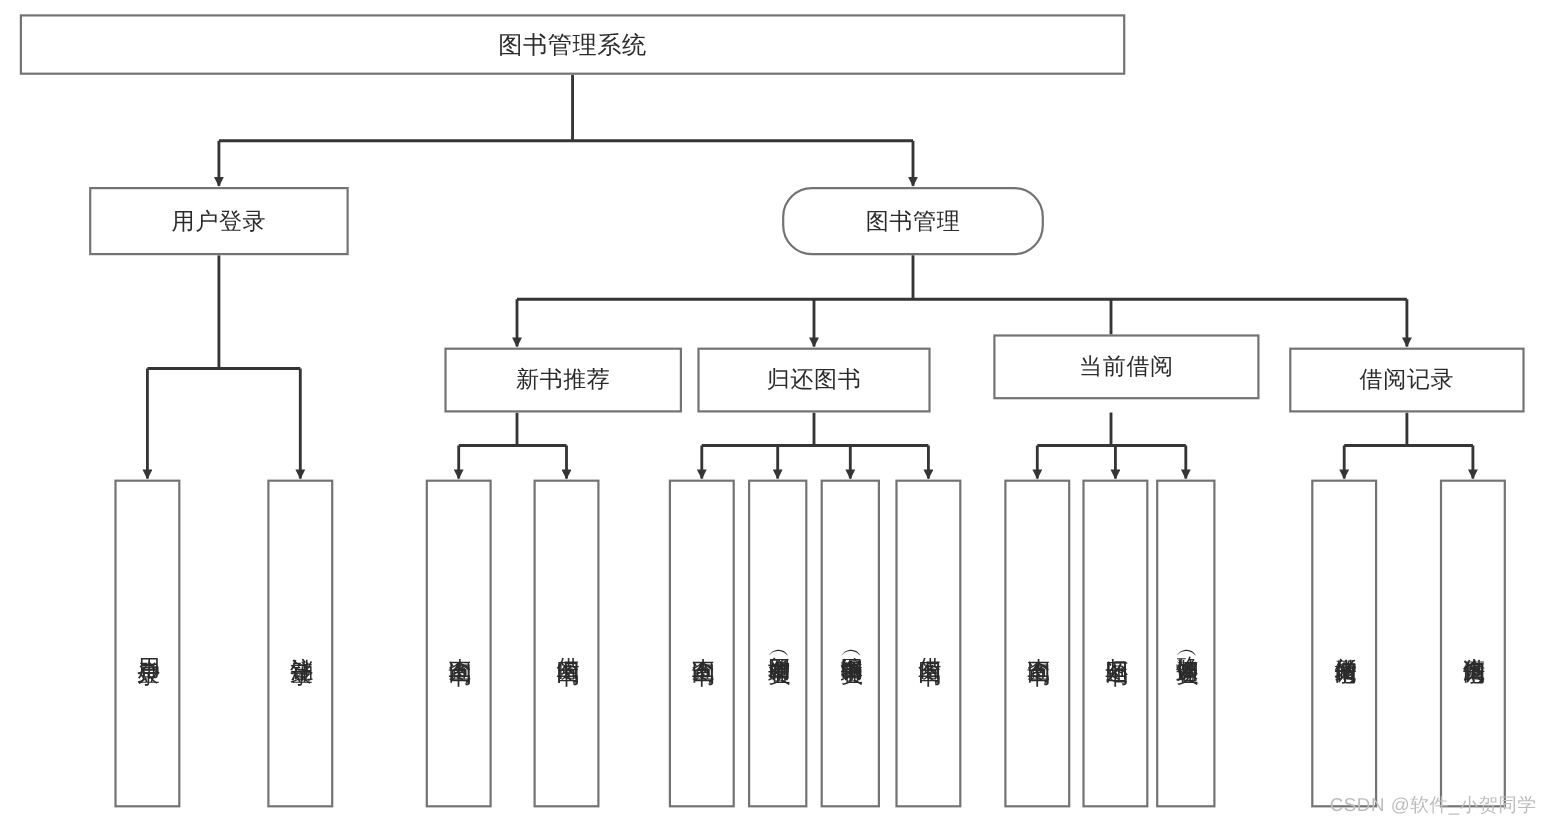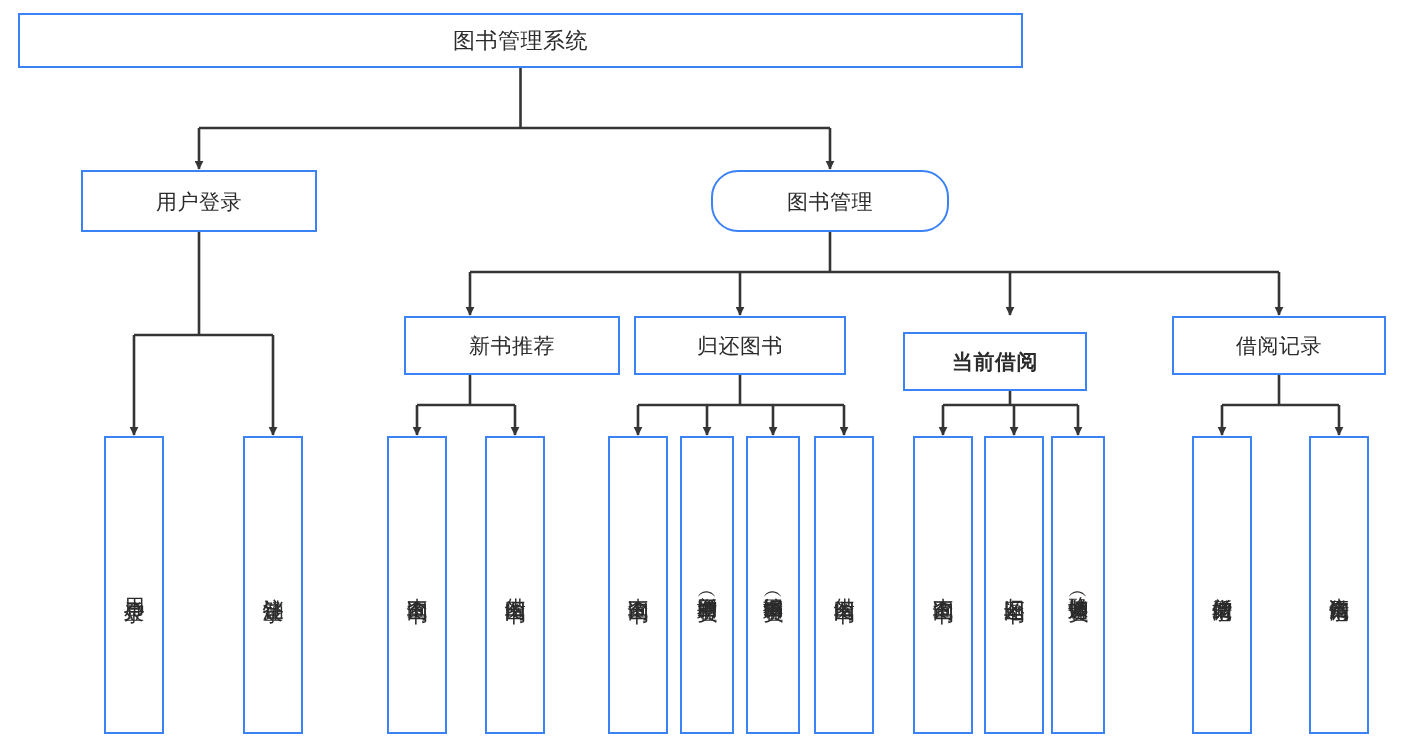--- a/index.html
+++ b/index.html
@@ -20,21 +20,21 @@
   #wires {
     position: absolute;
     left: 0;
     top: 0;
     width: 1405px;
     height: 747px;
   }
   .node {
     position: absolute;
     box-sizing: border-box;
-    border: 2px solid #3b82f6;
+    border: 2px solid #737373;
     background: #ffffff;
     display: flex;
     align-items: center;
     justify-content: center;
     color: #2b2b2b;
   }
   .node .lbl {
     display: block;
     text-align: center;
     line-height: 1.0;
@@ -132,21 +132,21 @@
       </div>
       <div class="node horiz" style="left: 711px; top: 170px; width: 238px; height: 62px; border-radius: 27px;">
         <span class="lbl">图书管理</span>
       </div>
       <div class="node horiz" style="left: 362px; top: 316px; width: 216px; height: 59px; margin-left: 42px;">
         <span class="lbl">新书推荐</span>
       </div>
       <div class="node horiz" style="left: 634px; top: 316px; width: 212px; height: 59px;">
         <span class="lbl">归还图书</span>
       </div>
-      <div class="node horiz" style="left: 903px; top: 332px; width: 184px; height: 59px; font-weight: bold;">
+      <div class="node horiz" style="left: 903px; top: 304px; width: 242px; height: 59px;">
         <span class="lbl">当前借阅</span>
       </div>
       <div class="node horiz" style="left: 1172px; top: 316px; width: 214px; height: 59px;">
         <span class="lbl">借阅记录</span>
       </div>
       <div class="node vert" style="left: 104px; top: 436px; width: 60px; height: 298px;">
         <span class="lbl">用户登录</span>
       </div>
       <div class="node vert" style="left: 243px; top: 436px; width: 60px; height: 298px;">
         <span class="lbl">注销登录</span>
@@ -179,13 +179,14 @@
         <span class="lbl">确认归还（管理员）</span>
       </div>
       <div class="node vert small" style="left: 1192px; top: 436px; width: 60px; height: 298px;">
         <span class="lbl">新增借阅记录</span>
       </div>
       <div class="node vert small" style="left: 1309px; top: 436px; width: 60px; height: 298px;">
         <span class="lbl">查询借阅记录</span>
       </div>
     </div>
 
+  <div id="watermark">CSDN @软件_小贺同学</div>
 </div>
 
 </body></html>

